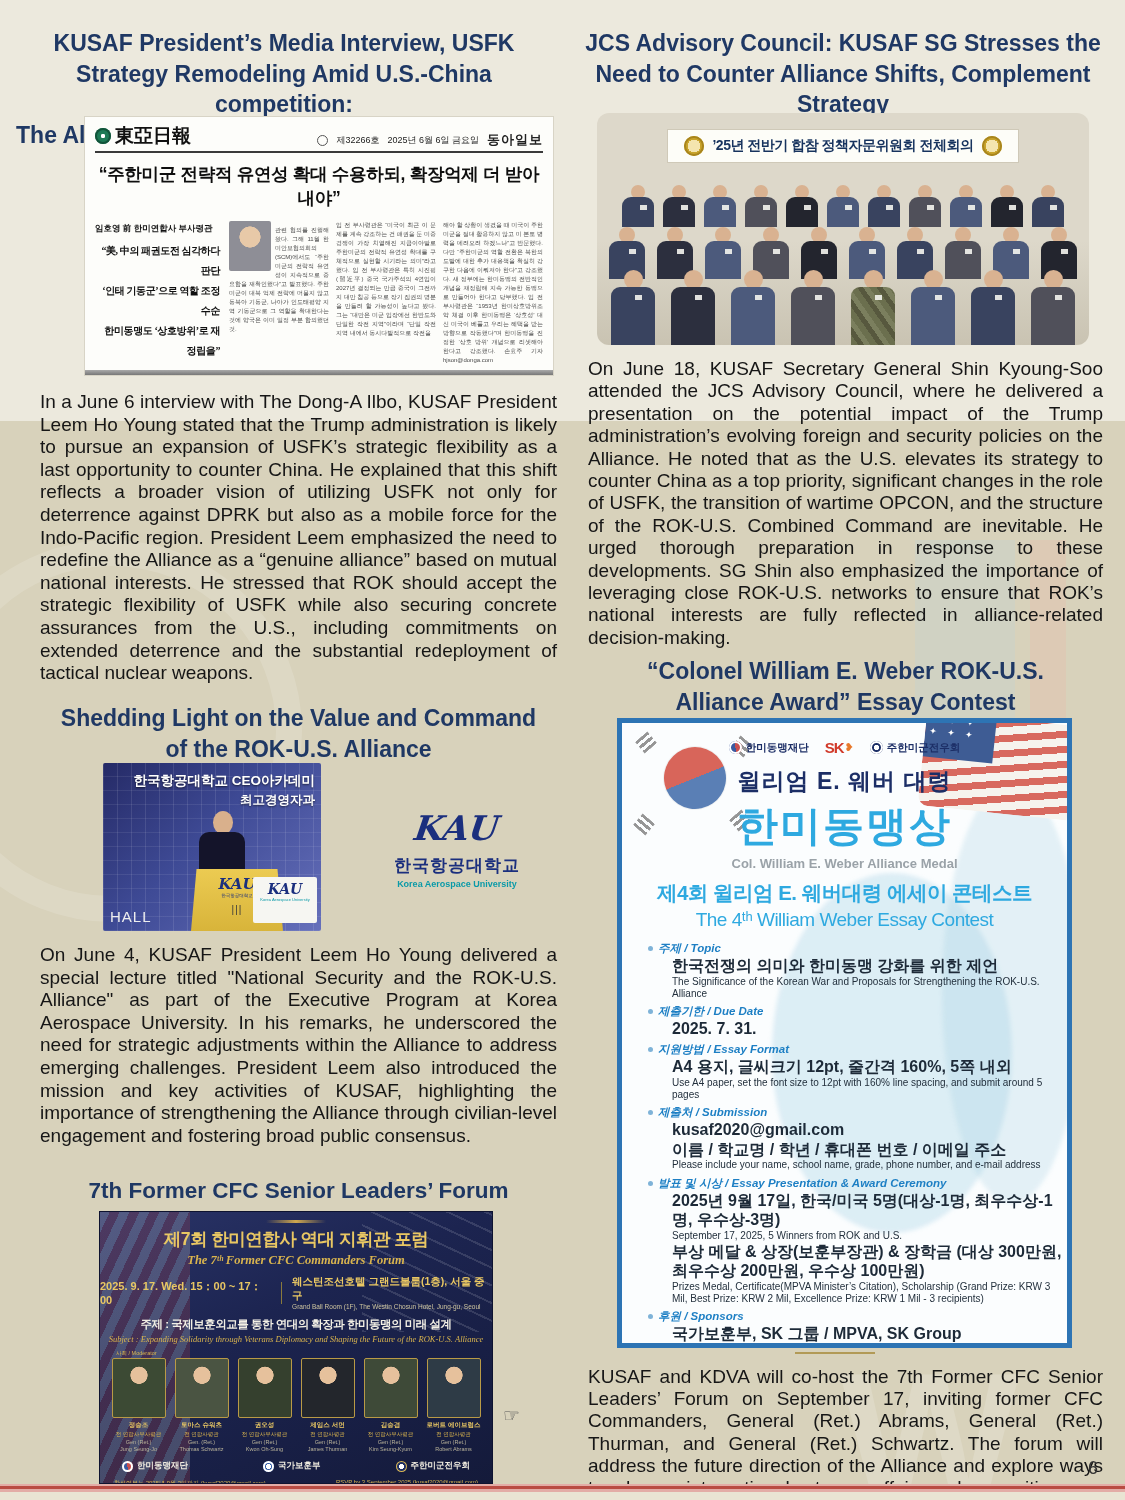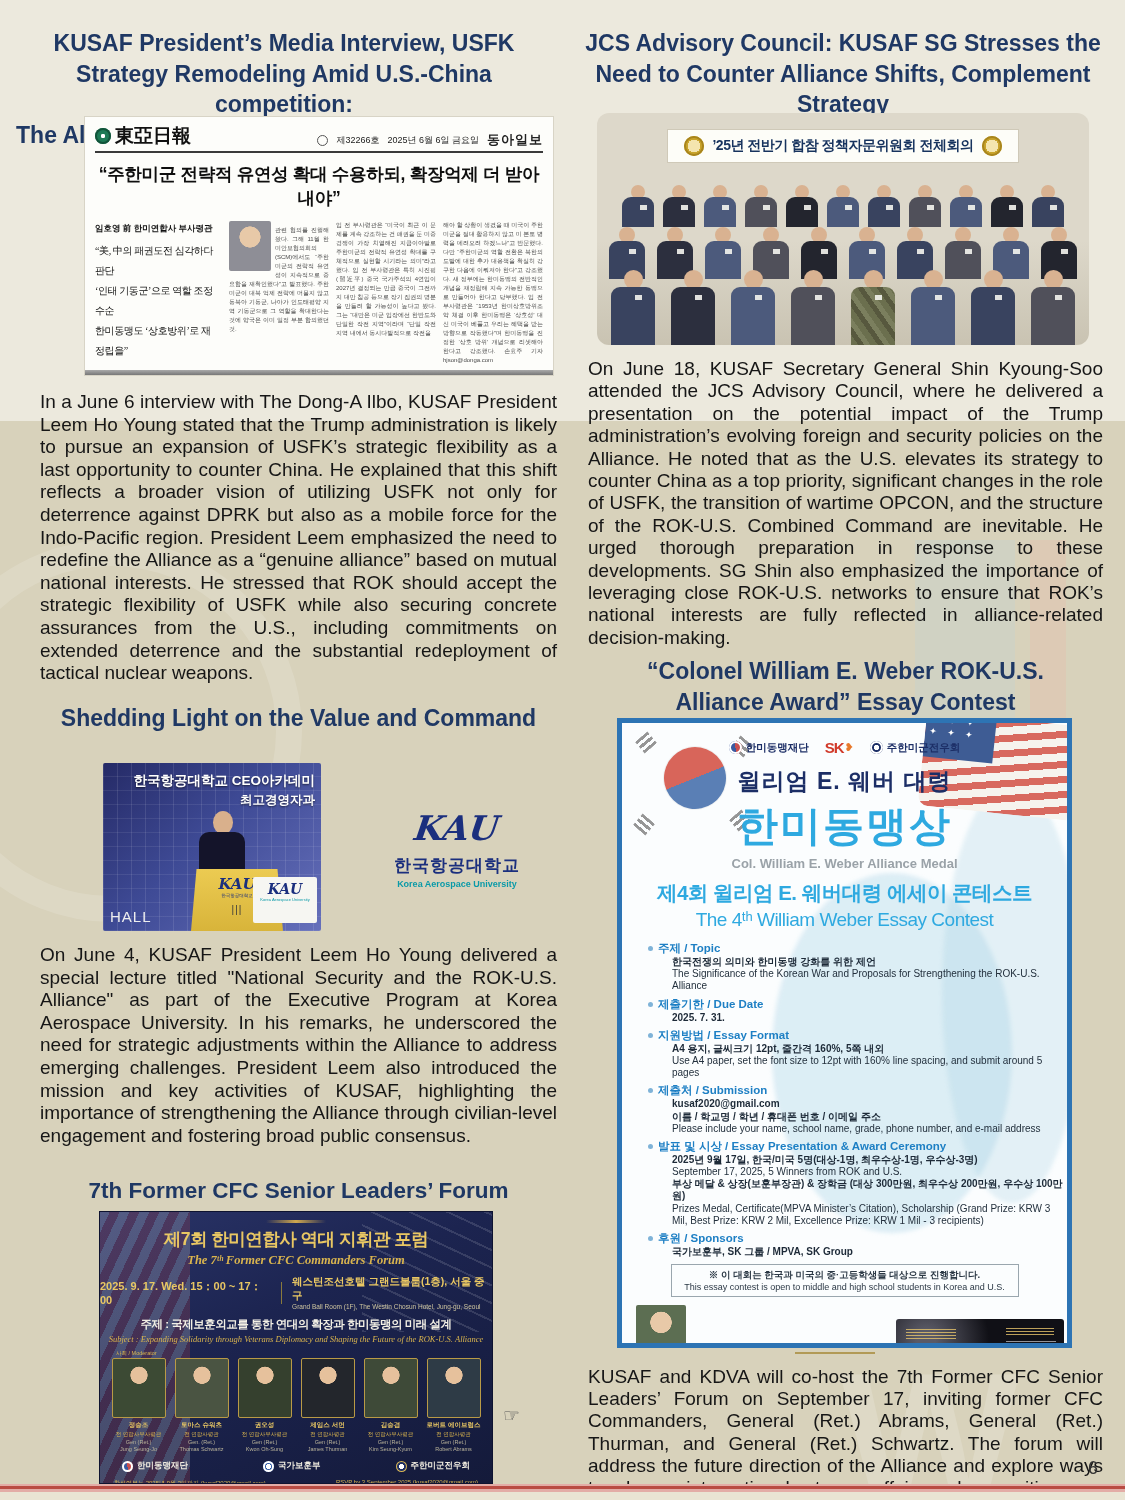--- a/index.html
+++ b/index.html
@@ -27,21 +27,21 @@
   .np-logo{width:16px;height:16px;border-radius:50%;background:radial-gradient(circle at 50% 50%,#fff 18%,#1d7a55 20% 100%);box-shadow:inset 0 0 0 2px #12543a;}
   .np-cn{font-family:"Liberation Serif",serif;font-weight:bold;font-size:19px;color:#111;}
   .np-meta{font-size:9px;color:#222;display:flex;align-items:center;gap:8px;}
   .np-stamp{width:9px;height:9px;border:1px solid #555;border-radius:50%;display:inline-block;}
   .np-meta b{font-size:13px;letter-spacing:1px;}
   .np-headline{font-size:17.5px;font-weight:bold;color:#0e0e0e;text-align:center;padding:9px 0 7px 0;letter-spacing:-.3px;}
   .np-body{flex:1;display:flex;gap:7px;overflow:hidden;padding-top:4px;}
   .np-col{flex:1;overflow:hidden;}
   .np-first{flex:1.25;padding-right:2px;}
   .np-byline{font-size:8.5px;font-weight:bold;margin:2px 0 6px 0;color:#111;}
-  .np-sub{font-family:"Liberation Serif",serif;font-size:10px;font-weight:normal;line-height:2.0;color:#101010;letter-spacing:-.4px;}
+  .np-sub{font-family:"Liberation Serif",serif;font-size:10px;font-weight:bold;line-height:2.0;color:#101010;letter-spacing:-.4px;text-align:right;}
   .np-tiny{font-size:6px;line-height:1.5;color:#4a4a4a;text-align:justify;margin-top:5px;}
   .np-photo{float:left;width:42px;height:50px;margin:0 4px 3px 0;border-radius:2px;
      background:radial-gradient(circle at 50% 32%,#e8c9a8 0 26%,#8e8e96 27% 100%);}
   .np-footbar{height:5px;background:linear-gradient(#aaa,#777);margin:4px -10px 0 -10px;}
   
   .lecture{position:absolute;left:103px;top:763px;width:218px;height:168px;overflow:hidden;border-radius:2px;
      background:linear-gradient(135deg,#252a66 0%,#3e4astray 0%,#3e4a95 45%,#6670bb 100%);}
   .lecture .grid{position:absolute;inset:0;
      background:repeating-linear-gradient(90deg,rgba(255,255,255,.10) 0 1px,transparent 1px 14px),
                 repeating-linear-gradient(0deg,rgba(255,255,255,.08) 0 1px,transparent 1px 14px);}
@@ -143,24 +143,24 @@
   .ep-lg .t{font-size:10.5px;font-weight:bold;color:#1c2e66;}
   .ep-lg .sk{font-size:15px;font-weight:bold;color:#d13a2a;letter-spacing:-1px;}
   .ep-lg .wing{color:#e8792c;font-size:11px;margin-left:-3px;}
   .ep-t1{position:relative;z-index:3;text-align:center;font-size:23px;font-weight:bold;color:#1c2e66;margin-top:10px;letter-spacing:1px;}
   .ep-t2{position:relative;z-index:3;text-align:center;font-size:41px;font-weight:bold;color:#2EA9E0;margin-top:2px;letter-spacing:2px;}
   .ep-t3{position:relative;z-index:3;text-align:center;font-size:13px;font-weight:bold;color:#9aa2a8;margin-top:2px;}
   .ep-t4{position:relative;z-index:3;text-align:center;font-size:20.5px;font-weight:bold;color:#2EA9E0;margin-top:8px;letter-spacing:-.5px;}
   .ep-t5{position:relative;z-index:3;text-align:center;font-size:19px;color:#2EA9E0;margin-top:2px;letter-spacing:-.5px;}
   .ep-secs{position:relative;z-index:3;margin:10px 0 0 26px;}
   .ep-sec{margin-bottom:4px;}
-  .ep-lbl{display:flex;align-items:center;gap:5px;font-size:11.5px;font-weight:bold;color:#1d7fc4;}
+  .ep-lbl{display:flex;align-items:center;gap:5px;font-size:11.5px;font-weight:bold;color:#1d7fc4;font-style:italic;}
   .ep-dot{width:5px;height:5px;border-radius:50%;background:#7fb3d8;flex:0 0 auto;}
   .ep-ln{margin-left:24px;font-size:10px;color:#23303d;line-height:1.22;}
-  .ep-ln.kr{font-weight:bold;font-size:10px;color:#1d2a38;}
+  .ep-ln.kr{font-weight:bold;font-size:16px;color:#1d2a38;}
   .ep-note{position:relative;z-index:3;width:330px;margin:6px auto 0 auto;border:1px solid #9aa6ae;padding:4px 8px;text-align:center;}
   .ep-note .n1{font-size:9.5px;font-weight:bold;color:#2b3845;text-align:center;}
   .ep-note .n2{font-size:9px;color:#2b3845;}
   .ep-bottom{position:relative;z-index:3;display:flex;gap:10px;margin:8px 12px 0 14px;}
   .ep-bio{width:250px;}
   .ep-weber-row{display:flex;align-items:flex-end;gap:8px;}
   .ep-wphoto{width:50px;height:58px;border-radius:2px;background:radial-gradient(circle at 50% 30%,#e8c9a8 0 22%,#5c6e52 23% 100%);}
   .ep-monu{flex:1;position:relative;margin-top:14px;}
   .ep-stone{position:absolute;left:0;top:0;width:168px;height:96px;background:radial-gradient(circle at 18% 22%,#5a5a66 0 6%,#101016 40% 100%);border-radius:3px;}
   .ep-stone .tx{position:absolute;background:repeating-linear-gradient(0deg,rgba(255,255,255,.55) 0 1px,transparent 1px 3px);}
@@ -217,20 +217,21 @@
         <div class="np-tiny" style="margin-top:0;">해야 할 상황이 생겼을 때 미국이 주한미군을 절대 활용하지 않고 미 본토 병력을 데려오려 하겠느냐”고 반문했다. 다만 “주한미군의 역할 전환은 북한의 도발에 대한 추가 대응책을 확실히 강구한 다음에 이뤄져야 한다”고 강조했다. 새 정부에는 한미동맹의 전반적인 개념을 재정립해 지속 가능한 동맹으로 만들어야 한다고 당부했다. 임 전 부사령관은 “1953년 한미상호방위조약 체결 이후 한미동맹은 ‘상호성’ 대신 미국이 베풀고 우리는 혜택을 받는 방향으로 작동했다”며 한미동맹을 진정한 ‘상호 방위’ 개념으로 리셋해야 한다고 강조했다. 손효주 기자 hjson@donga.com</div>
       </div>
     </div>
     <div class="np-footbar"></div>
   </div>
 
   <div class="para" style="left:40px;top:385px;width:517px;">In a June 6 interview with The Dong-A Ilbo, KUSAF President Leem Ho Young stated that the Trump administration is likely to pursue an expansion of USFK’s strategic flexibility as a last opportunity to counter China. He explained that this shift reflects a broader vision of utilizing USFK not only for deterrence against DPRK but also as a mobile force for the Indo-Pacific region. President Leem emphasized the need to redefine the Alliance as a “genuine alliance” based on mutual national interests. He stressed that ROK should accept the strategic flexibility of USFK while also securing concrete assurances from the U.S., including commitments on extended deterrence and the substantial redeployment of tactical nuclear weapons.</div>
 
   <h2 class="sec-title" style="left:40px;top:703px;width:517px;">
     <span>Shedding Light on the Value and Command</span>
+    <span>of the ROK-U.S. Alliance</span>
   </h2>
 
   <div class="lecture" style="background:linear-gradient(135deg,#252a66 0%,#3e4a95 45%,#6670bb 100%);">
     <div class="grid"></div>
     <div class="lec-banner">
       <div>한국항공대학교 CEO아카데미</div>
       <div class="l2">최고경영자과</div>
     </div>
     <div class="lec-man">
         <div class="head"></div>

